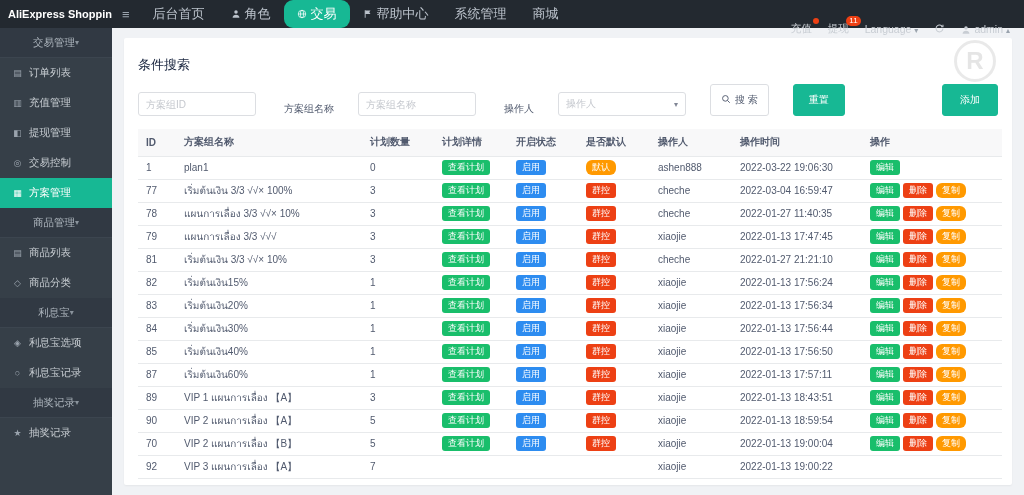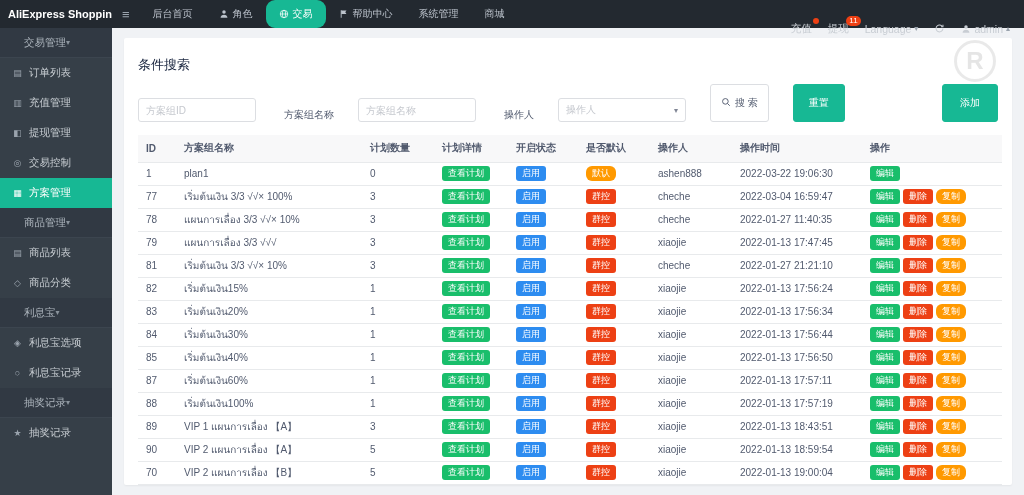--- a/index.html
+++ b/index.html
@@ -6,36 +6,36 @@
   html,body { width:1024px; height:495px; overflow:hidden; background:#f0f2f5;
     font-family:"Liberation Sans","DejaVu Sans",sans-serif; }
 
   
   .navbar { position:absolute; top:0; left:0; right:0; height:28px; background:#232930;
     display:flex; align-items:stretch; z-index:30; }
   .brand { color:#fff; font-size:11px; font-weight:bold; display:flex; align-items:center;
     padding:0 8px; width:112px; white-space:nowrap; overflow:hidden; }
   .menu-toggle { color:#9aa3ad; font-size:13px; display:flex; align-items:center; padding:0 10px; cursor:pointer; }
   .nav-items { display:flex; align-items:stretch; }
-  .nav-item { display:flex; align-items:center; gap:4px; padding:8px 13px; font-size:10px;
+  .nav-item { display:flex; align-items:center; gap:4px; padding:8px 13px; font-size:13px;
     color:#bcc3cc; cursor:pointer; white-space:nowrap; }
   .nav-item.active { background:#17b894; color:#fff;border-radius:9px; }
   .nicon { display:inline-flex; align-items:center; }
   .nav-right { margin-left:auto; display:flex; align-items:center; gap:16px; padding-right:14px; }
-  .nav-ritem { color:#c8cdd3; font-size:10.5px; display:flex; align-items:center; gap:3px;
+  .nav-ritem { color:#c8cdd3; font-size:10.5px; display:flex; align-items:flex-end; gap:3px;
     cursor:pointer; position:relative; white-space:nowrap;margin-top:29px; }
   .badge { position:absolute; top:-6px; right:-12px; background:#ed4014; color:#fff;
     font-size:8px; line-height:10px; padding:0 3px; border-radius:7px; min-width:10px; text-align:center; }
   .badge.dot { width:6px; height:6px; min-width:6px; padding:0; border-radius:50%; right:-7px; top:-4px; }
   .caret { font-size:8px; color:#9aa3ad; }
 
   
   .sidebar { position:absolute; top:28px; left:0; bottom:0; width:112px; background:#363f48; z-index:20; }
-  .sb-group { height:30px; display:flex; align-items:center; justify-content:flex-start;
-    padding:0 24px; color:#aeb6be; font-size:10.5px; background:#313943; cursor:pointer;
+  .sb-group { height:30px; display:flex; align-items:center; justify-content:center;
+    padding:0 10px; color:#aeb6be; font-size:10.5px; background:#313943; cursor:pointer;
     border-bottom:1px solid #3c454f; }
   .sb-caret { font-size:8px; color:#8a939c; }
   .sb-item { height:30px; display:flex; align-items:center; gap:6px; padding:0 10px 0 12px;
     color:#c8cdd2; font-size:10.5px; cursor:pointer; white-space:nowrap; }
   .sb-item .sb-icon { font-size:9px; color:#9aa3ad; width:11px; text-align:center; }
   .sb-item.active { background:#17b894; color:#fff; }
   .sb-item.active .sb-icon { color:#fff; }
 
   
   .content { position:absolute; top:28px; left:112px; right:0; bottom:0; background:#f0f2f5;
@@ -48,21 +48,21 @@
   .search-title { font-size:13px; color:#17233d; margin:8px 0 10px; }
   .search-row { display:flex; align-items:flex-end; gap:24px; }
   .inp { width:118px; height:24px; border:1px solid #dcdee2; border-radius:3px; padding:0 7px;
     font-size:10px; color:#515a6e; outline:none; font-family:inherit; }
   .inp::placeholder { color:#c5c8ce; }
   .lbl { font-size:10px; color:#515a6e; margin-left:4px; white-space:nowrap; }
   .select { width:128px; height:24px; border:1px solid #dcdee2; border-radius:3px; padding:0 7px;
     font-size:10px; color:#c5c8ce; display:flex; align-items:center; justify-content:space-between;
     cursor:pointer; background:#fff; }
   .select .caret { color:#808695; }
-  .btn { height:38px; border-radius:3px; font-size:10px; display:inline-flex; align-items:center;
+  .btn { height:32px; border-radius:3px; font-size:10px; display:inline-flex; align-items:center;
     gap:4px; cursor:pointer; font-family:inherit; }
   .btn-search { background:#fff; border:1px solid #dcdee2; color:#515a6e; padding:0 10px; }
   .btn-teal { background:#17b894; border:1px solid #17b894; color:#fff; padding:0 15px; }
   .btn-add { margin-left:auto; padding:0 17px; }
 
   
   table { width:100%; border-collapse:collapse; margin-top:13px; table-layout:fixed; }
   th { background:#f8f8f9; font-size:10px; color:#515a6e; font-weight:bold; text-align:left;
     height:27px; padding:0 8px; border-bottom:1px solid #e8eaec; white-space:nowrap; overflow:hidden; }
   td { font-size:10px; color:#515a6e; height:23px; padding:0 8px; border-bottom:1px solid #e8eaec;
@@ -366,31 +366,20 @@
             <td>เริ่มต้นเงิน60%</td>
             <td>1</td>
             <td><span class="mini success">查看计划</span></td>
             <td><span class="mini primary">启用</span></td>
             <td><span class="mini danger">群控</span></td>
             <td>xiaojie</td>
             <td>2022-01-13 17:57:11</td>
             <td><span class="mini success">编辑</span><span class="mini danger">删除</span><span class="mini warning">复制</span></td>
           </tr>
           <tr>
-            <td>88</td>
-            <td>เริ่มต้นเงิน100%</td>
-            <td>1</td>
-            <td><span class="mini success">查看计划</span></td>
-            <td><span class="mini primary">启用</span></td>
-            <td><span class="mini danger">群控</span></td>
-            <td>xiaojie</td>
-            <td>2022-01-13 17:57:19</td>
-            <td><span class="mini success">编辑</span><span class="mini danger">删除</span><span class="mini warning">复制</span></td>
-          </tr>
-          <tr>
             <td>89</td>
             <td>VIP 1 แผนการเลื่อง 【A】</td>
             <td>3</td>
             <td><span class="mini success">查看计划</span></td>
             <td><span class="mini primary">启用</span></td>
             <td><span class="mini danger">群控</span></td>
             <td>xiaojie</td>
             <td>2022-01-13 18:43:51</td>
             <td><span class="mini success">编辑</span><span class="mini danger">删除</span><span class="mini warning">复制</span></td>
           </tr>

